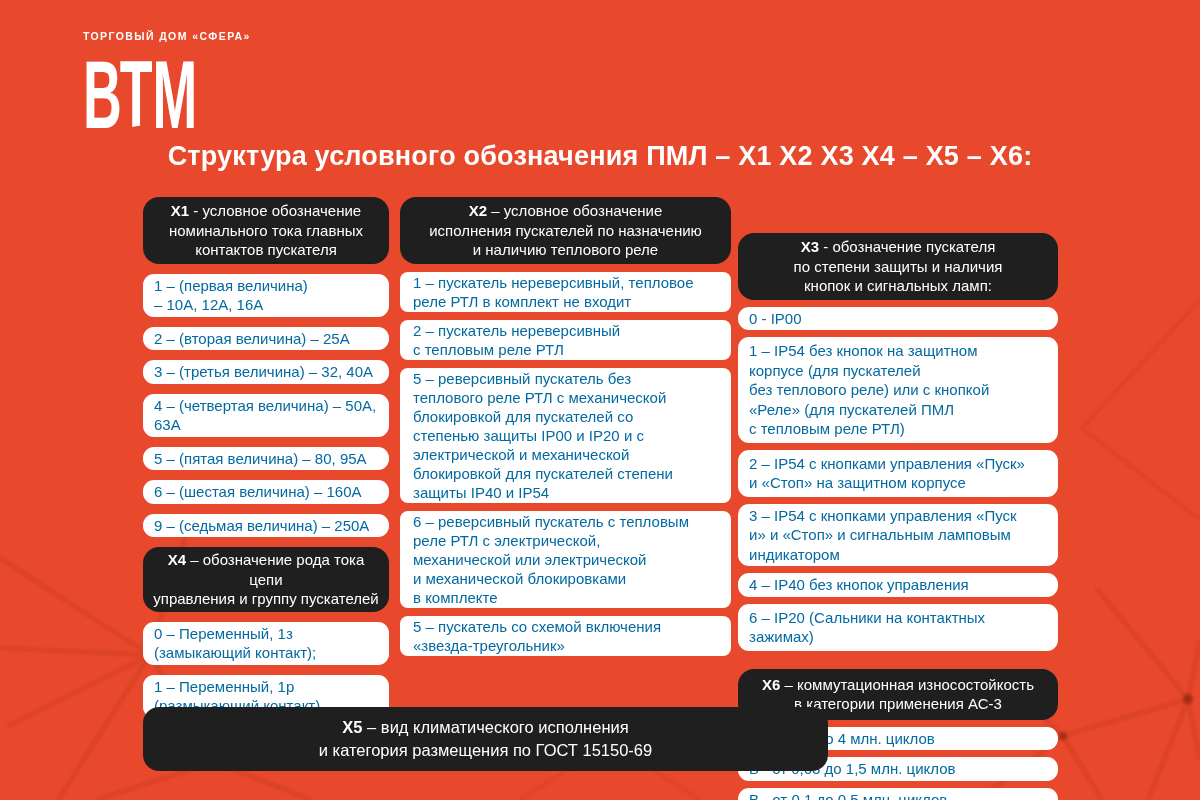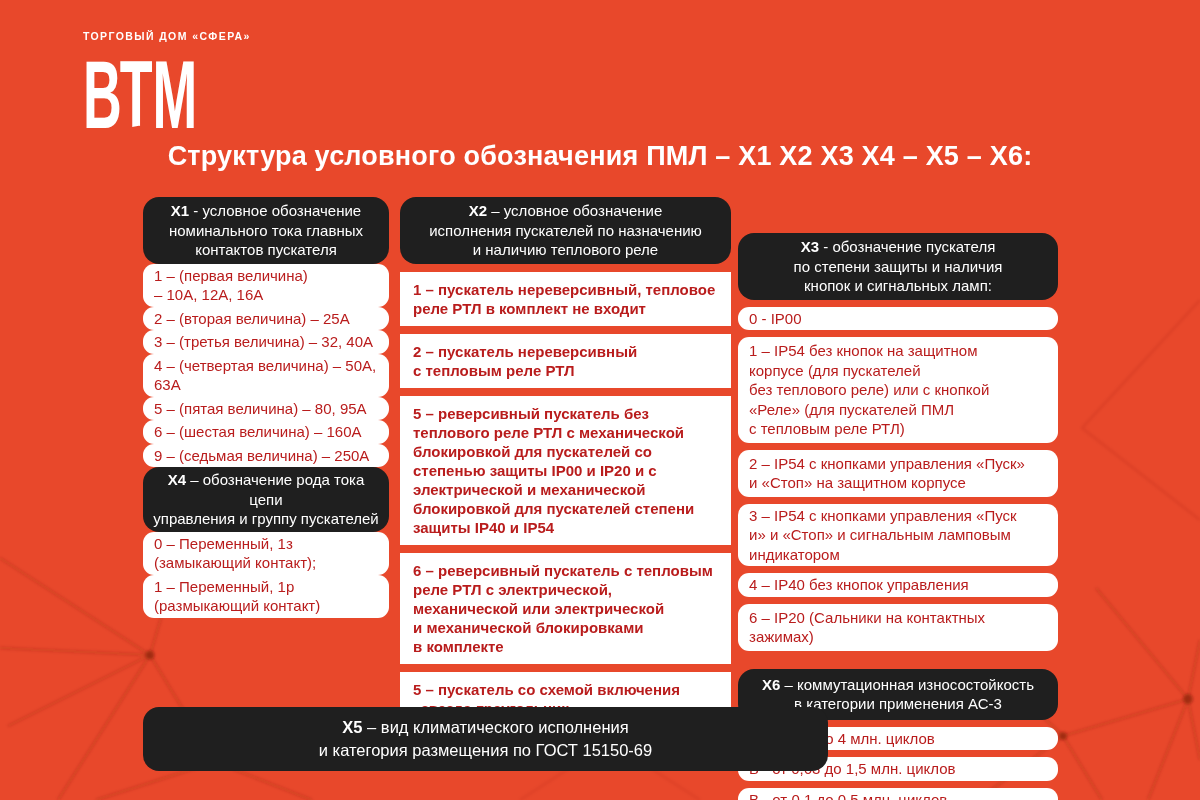--- a/index.html
+++ b/index.html
@@ -32,41 +32,41 @@
 
   
   .page-title{
     position:absolute;top:141px;left:0;width:100%;
     text-align:center;color:#fff;
     font-size:27px;font-weight:bold;letter-spacing:.2px;
   }
 
   
   .col{position:absolute;top:197px;display:flex;flex-direction:column;}
-  .col1{left:143px;width:246px;gap:0;}
+  .col1{left:143px;width:246px;gap:10px;}
   .col2{left:400px;width:331px;gap:8px;}
   .col3{left:738px;width:320px;gap:7px;margin-top:36px;}
 
   .hdr{
     background:#1F1F1F;color:#fff;border-radius:16px;
     text-align:center;white-space:pre-line;
     font-size:15px;line-height:1.3;padding:4px 8px;
     box-sizing:border-box;
   }
   .hdr .code{font-weight:bold;}
   .hdr-x4{padding:3px 8px;}
   .hdr-x6{margin-top:11px;padding:6px 8px;}
 
   .card{
-    background:#fff;color:#b91c1c;border-radius:11px;
+    background:#fff;color:#0369a1;border-radius:11px;
     white-space:pre-line;font-size:15px;line-height:1.3;
     padding:2px 11px;box-sizing:border-box;
     display:flex;flex-direction:column;justify-content:center;
   }
-  .col2 .card{padding:8px 13px;line-height:1.27;border-radius:0;font-weight:bold;}
+  .col2 .card{padding:1px 13px;line-height:1.27;border-radius:8px;}
   .col3 .card-tall{padding:4px 11px;}
 
   
   .x5-banner{
     position:absolute;left:143px;top:707px;width:685px;height:64px;
     background:#1F1F1F;color:#fff;border-radius:16px;
     display:flex;align-items:center;justify-content:center;
     text-align:center;white-space:pre-line;
     font-size:16.5px;line-height:1.42;box-sizing:border-box;
   }

